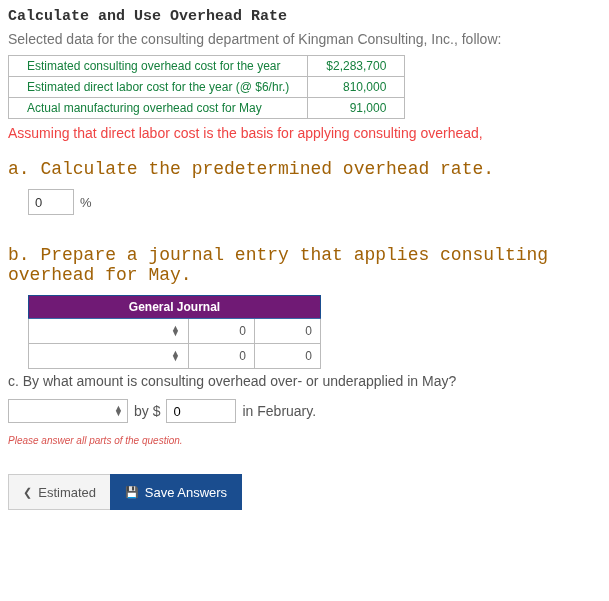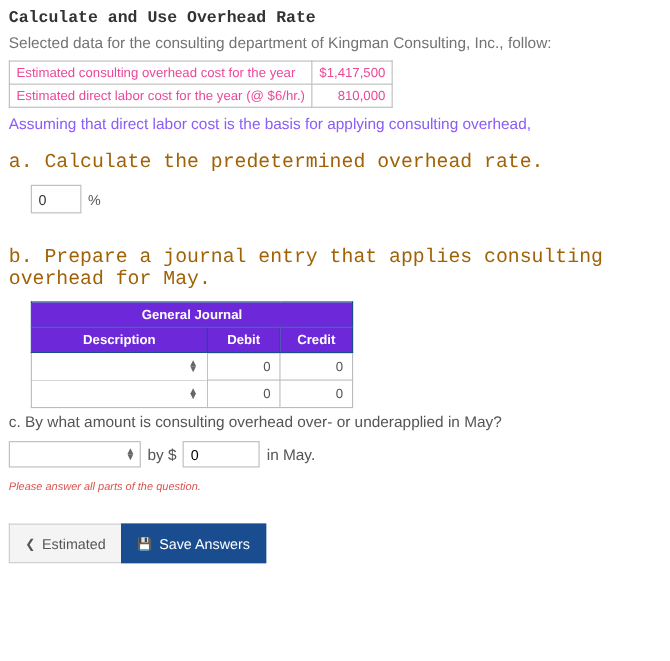--- a/index.html
+++ b/index.html
@@ -23,31 +23,31 @@
     font-size: 14px;
     color: #737373;
     margin-bottom: 8px;
   }
   .data-table {
     border-collapse: collapse;
     margin-bottom: 6px;
   }
   .data-table td {
     border: 1px solid #bbb;
-    padding: 3px 6px;
+    padding: 3px 18px;
     font-size: 12px;
-    color: #ec4899;
+    color: #15803d;
   }
   .data-table td:nth-child(2) {
     text-align: right;
     min-width: 68px;
   }
   .assume {
     font-size: 14px;
-    color: #8b5cf6;
+    color: #ef4444;
     margin-bottom: 18px;
   }
   .part-label {
     font-size: 18px;
     color: #a16207;
     margin-bottom: 10px;
     font-family: Liberation Mono, monospace;
   }
   .row-a { margin-left: 20px; margin-bottom: 30px; display: flex; align-items: center; gap: 6px; }
   .num-input {
@@ -58,25 +58,25 @@
     padding: 0 6px;
     font-size: 13px;
     color: #333;
   }
   .pct { font-size: 13px; color: #555; }
   .journal {
     border-collapse: collapse;
     margin: 10px 0 4px 20px;
   }
   .journal th {
-    background: #6d28d9;
+    background: #701a75;
     color: #fff;
     font-size: 12px;
     font-weight: bold;
-    padding: 4px 6px;
+    padding: 4px 22px;
     border: 1px solid #1a4d8f;
   }
   .journal th.title-row {
     text-align: center;
     border-bottom: 1px solid #3a6aa8;
   }
   .journal td {
     border: 1px solid #bbb;
     padding: 2px 4px;
     font-size: 12px;
@@ -175,48 +175,47 @@
 <body>
 
 <h1>Calculate and Use Overhead Rate</h1>
 
 <div class="intro">Selected data for the consulting department of Kingman Consulting, Inc., follow:</div>
 
 <table class="data-table">
   <tbody>
       <tr>
     <td>Estimated consulting overhead cost for the year</td>
-    <td>$1,417,500</td>
+    <td>$2,283,700</td>
   </tr>
   <tr>
     <td>Estimated direct labor cost for the year (@ $6/hr.)</td>
     <td>810,000</td>
+  </tr>
+  <tr>
+    <td>Actual manufacturing overhead cost for May</td>
+    <td>91,000</td>
   </tr>
 </tbody>
   </table>
 
 <div class="assume">Assuming that direct labor cost is the basis for applying consulting overhead,</div>
 
 <div class="part-label">a. Calculate the predetermined overhead rate.</div>
 <div class="row-a">
   <input class="num-input" value="0" style="">
   <span class="pct">%</span>
 </div>
 
 <div class="part-label">b. Prepare a journal entry that applies consulting overhead for May.</div>
 
 <table class="journal">
   <tbody>
       <tr>
     <th class="title-row" colspan="3">General Journal</th>
-  </tr>
-  <tr>
-    <th>Description</th>
-    <th>Debit</th>
-    <th>Credit</th>
   </tr>
   <tr>
     <td class="desc-cell">
       <div class="select-box">
         <span class="updown">▲<br>▼</span>
       </div>
     </td>
     <td class="amt-cell">0</td>
     <td class="amt-cell">0</td>
   </tr>
@@ -233,21 +232,21 @@
   </table>
 
 <div class="part-c-line">c. By what amount is consulting overhead over- or underapplied in May?</div>
 
 <div class="c-row">
   <div class="c-select">
     <span class="updown">▲<br>▼</span>
   </div>
   <span>by $</span>
   <input class="c-amount" value="0" style="">
-  <span>in May.</span>
+  <span>in February.</span>
 </div>
 
 <div class="error-msg">Please answer all parts of the question.</div>
 
 <div class="btn-row">
   <div class="btn btn-prev">
     <span class="icon-sm">❮</span>
     <span>Estimated</span>
   </div>
   <div class="btn btn-save">

